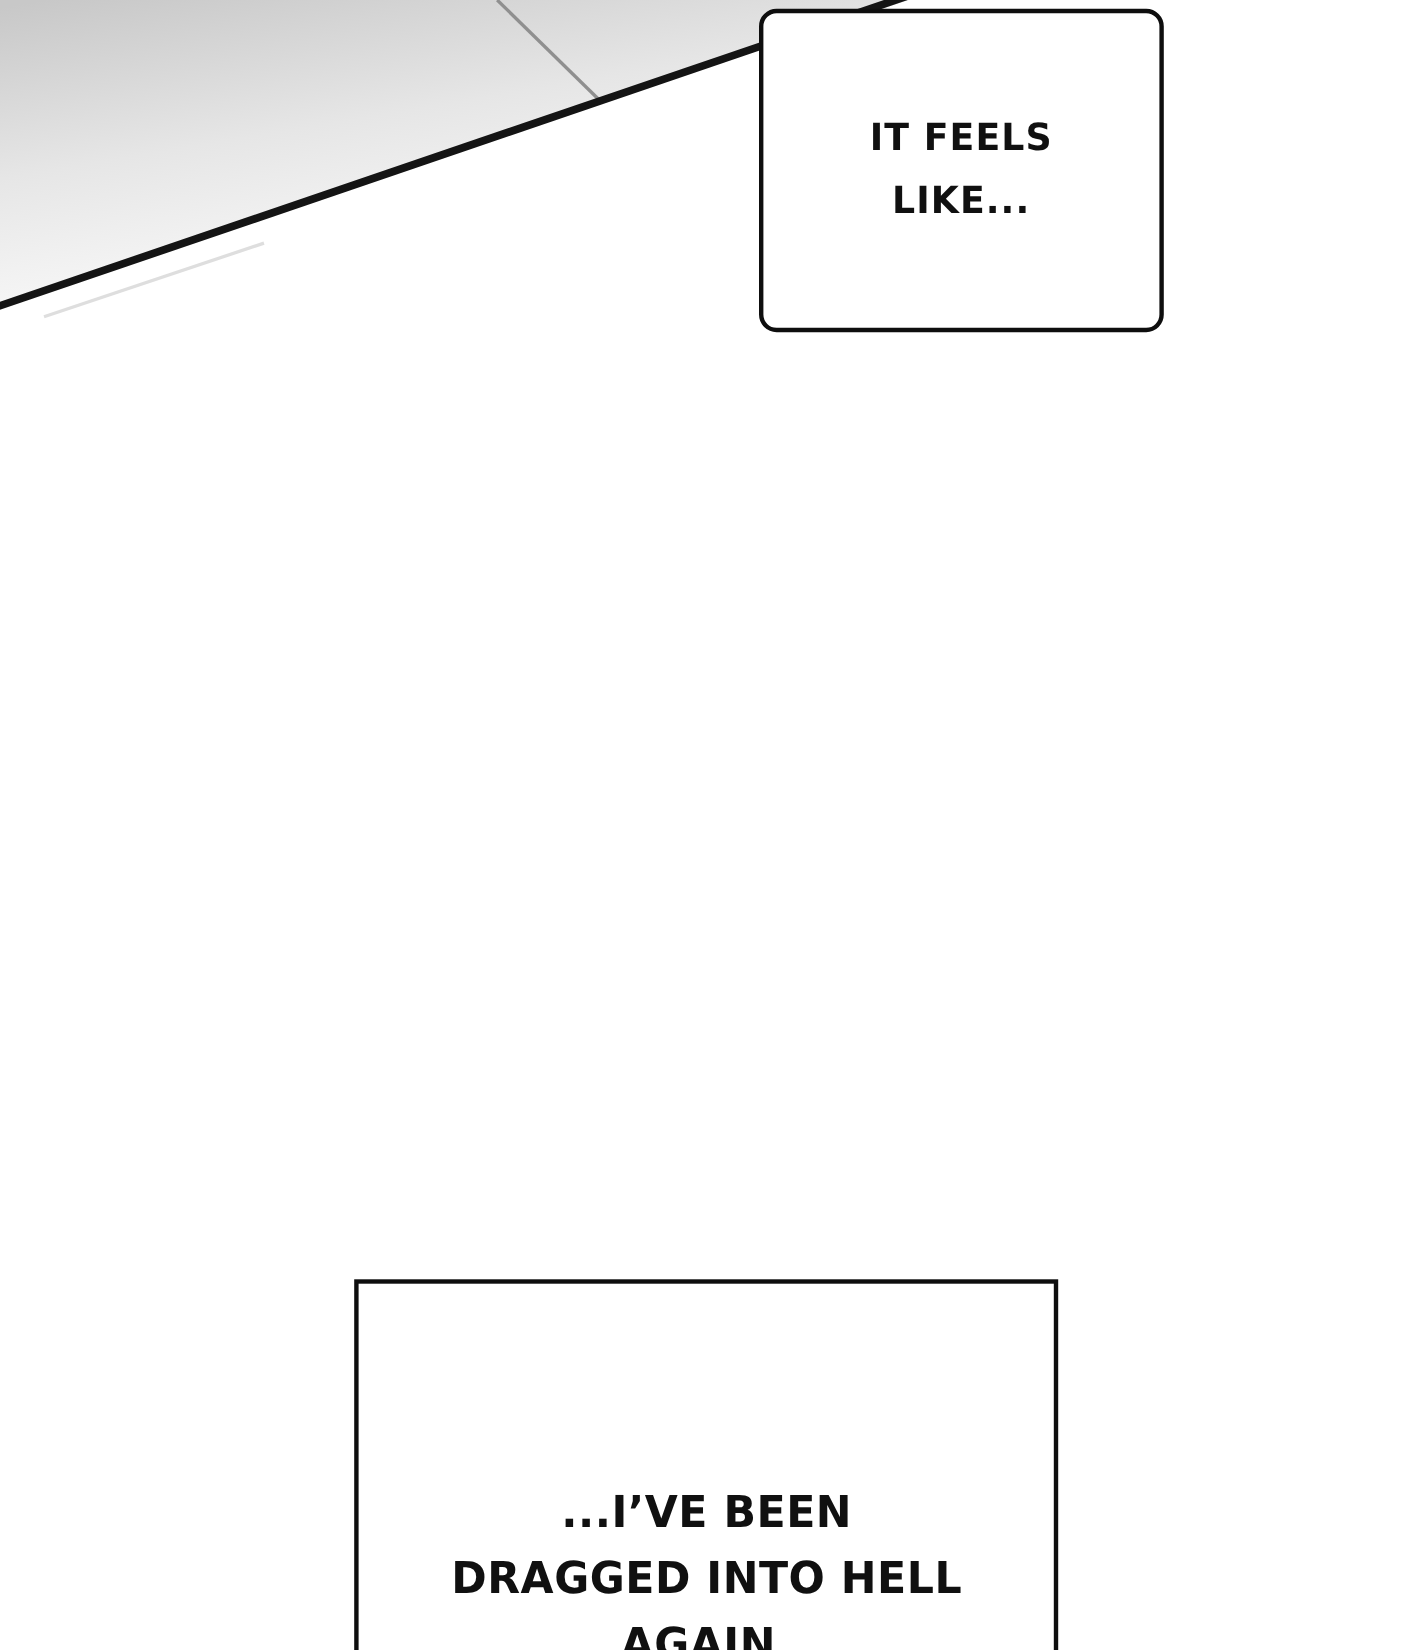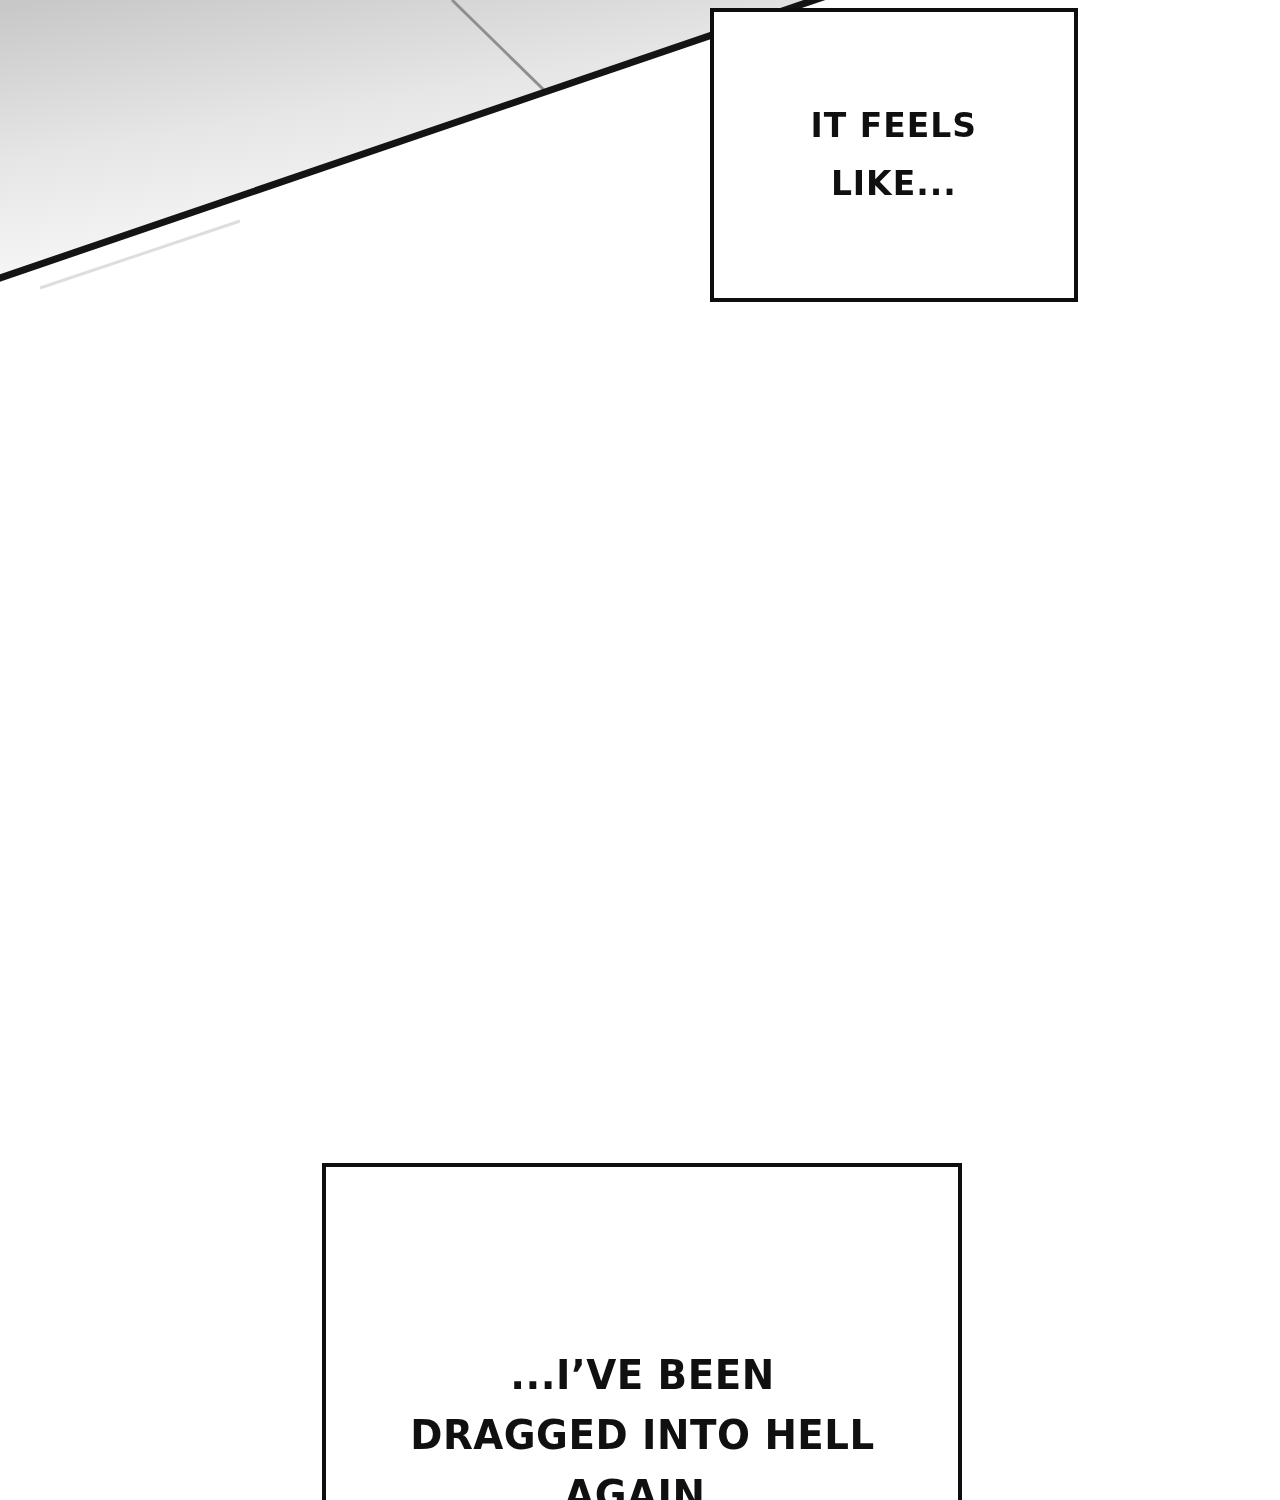--- a/index.html
+++ b/index.html
@@ -24,25 +24,26 @@
   .caption-box {
     position: absolute;
     background: #ffffff;
     border: 4px solid #0e0e0e;
     display: flex;
     flex-direction: column;
     align-items: center;
   }
 
   .caption-top {
-    left: 710px;
+    left: 690px;
     top: 8px;
     width: 368px;
     height: 294px;
     justify-content: center;
+    border-radius: 16px;
   }
 
   .caption-bottom {
     left: 322px;
     top: 1163px;
     width: 640px;
     height: 380px;
     justify-content: flex-end;
     padding-bottom: 14px;
   }

